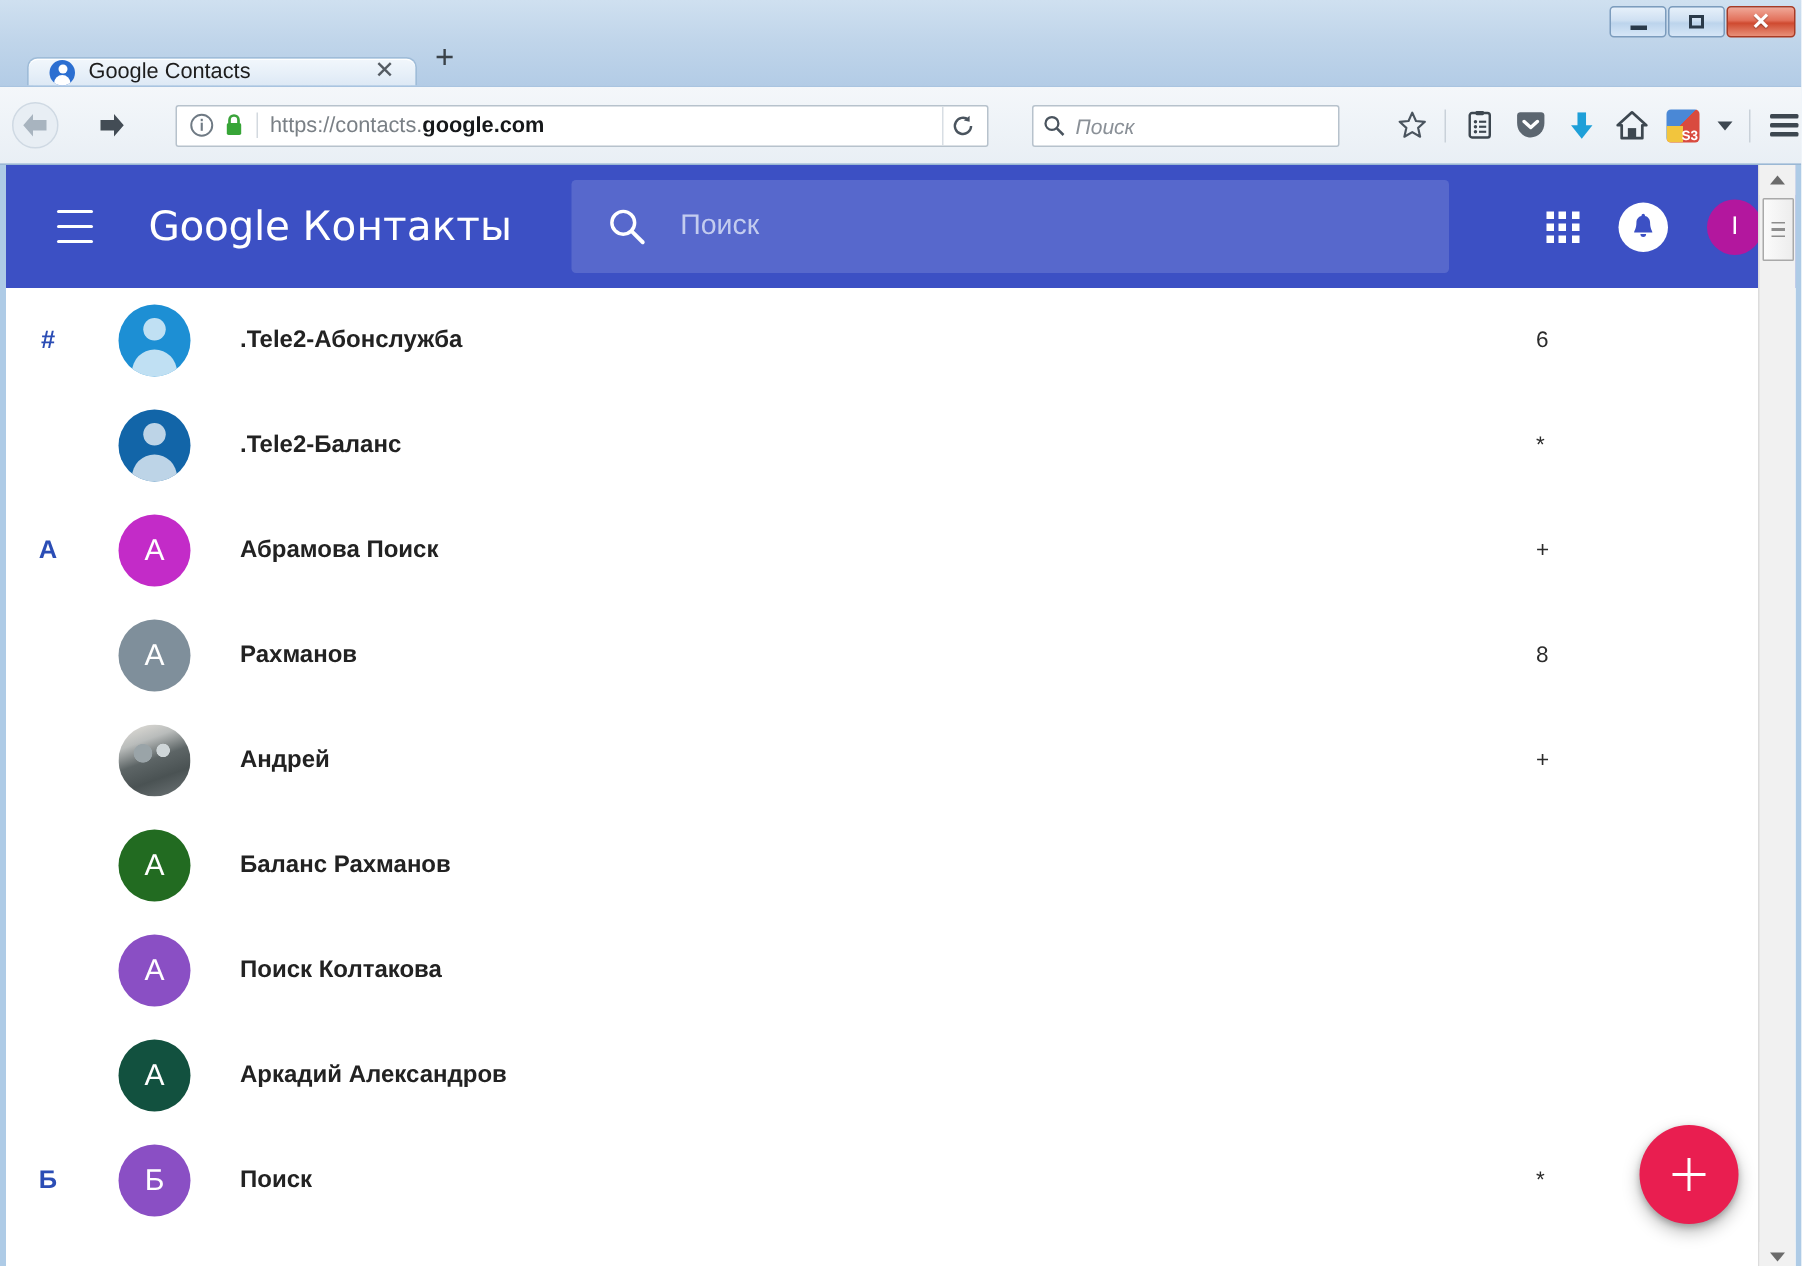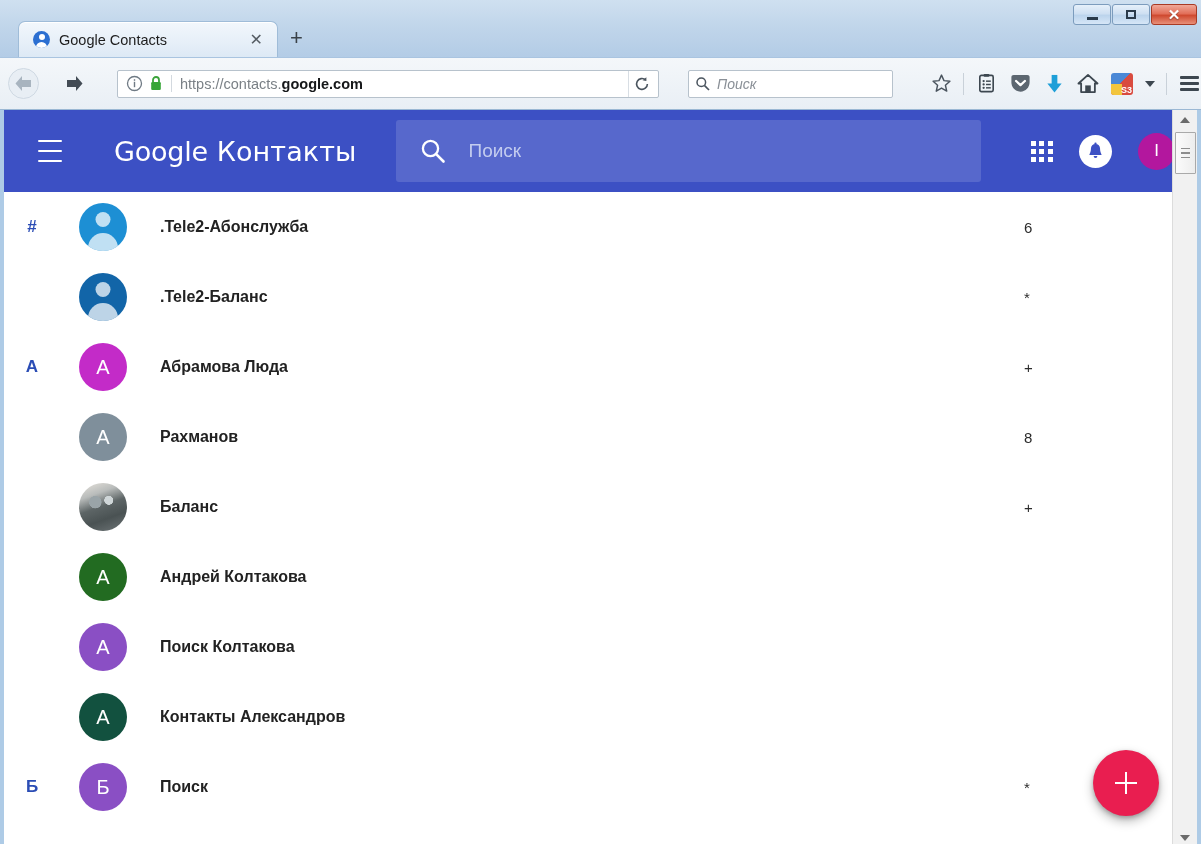--- a/index.html
+++ b/index.html
@@ -67,21 +67,21 @@
   .tabstrip {
     position: absolute;
     left: 18px;
     bottom: 0;
     height: 36px;
     display: flex;
     align-items: flex-end;
   }
   .tab {
     position: relative;
-    height: 36px;
+    height: 19px;
     min-width: 260px;
     padding: 0 10px 0 14px;
     display: flex;
     align-items: center;
     gap: 9px;
     background: linear-gradient(to bottom, #f2f7fc 0%, #e6eff8 60%, #dde9f5 100%);
     border: 1px solid #9fbcd8;
     border-bottom: none;
     border-radius: 7px 7px 0 0;
     box-shadow: inset 0 1px 0 #ffffff;
@@ -288,21 +288,21 @@
   }
   .appbar-menu span {
     display: block;
     height: 2px;
     width: 24px;
     background: #ffffff;
     margin: 4px 0;
     border-radius: 1px;
   }
   .brand {
-    margin-left: 36px;
+    margin-left: 21px;
     font-size: 27px;
     color: #ffffff;
     white-space: nowrap;
     letter-spacing: .1px;
     font-family: "DejaVu Sans", "Liberation Sans", sans-serif;
     font-weight: 400;
     flex: none;
   }
   .brand .g { letter-spacing: -.2px; }
 
@@ -703,59 +703,59 @@
             <div class="section-letter"></div>
             <div class="avatar person" style="background: rgb(18, 101, 168);"></div>
             <div class="contact-name">.Tele2-Баланс</div>
             <div class="contact-phone">*</div>
           </div>
           <div class="contact-row">
             <div class="section-letter">А</div>
             <div class="avatar initial" style="background: rgb(195, 43, 200);">
               <span>А</span>
             </div>
-            <div class="contact-name">Абрамова Люда</div>
+            <div class="contact-name">Абрамова Поиск</div>
             <div class="contact-phone">+</div>
           </div>
           <div class="contact-row">
             <div class="section-letter"></div>
             <div class="avatar initial" style="background: rgb(127, 143, 155);">
               <span>А</span>
             </div>
             <div class="contact-name">Рахманов</div>
             <div class="contact-phone">8</div>
           </div>
           <div class="contact-row">
             <div class="section-letter"></div>
             <div class="avatar photo"></div>
-            <div class="contact-name">Баланс</div>
+            <div class="contact-name">Андрей</div>
             <div class="contact-phone">+</div>
           </div>
           <div class="contact-row">
             <div class="section-letter"></div>
             <div class="avatar initial" style="background: rgb(34, 107, 33);">
               <span>А</span>
             </div>
-            <div class="contact-name">Андрей Колтакова</div>
+            <div class="contact-name">Баланс Рахманов</div>
             <div class="contact-phone"></div>
           </div>
           <div class="contact-row">
             <div class="section-letter"></div>
             <div class="avatar initial" style="background: rgb(138, 79, 196);">
               <span>А</span>
             </div>
             <div class="contact-name">Поиск Колтакова</div>
             <div class="contact-phone"></div>
           </div>
           <div class="contact-row">
             <div class="section-letter"></div>
             <div class="avatar initial" style="background: rgb(18, 81, 63);">
               <span>А</span>
             </div>
-            <div class="contact-name">Контакты Александров</div>
+            <div class="contact-name">Аркадий Александров</div>
             <div class="contact-phone"></div>
           </div>
           <div class="contact-row">
             <div class="section-letter">Б</div>
             <div class="avatar initial" style="background: rgb(138, 79, 196);">
               <span>Б</span>
             </div>
             <div class="contact-name">Поиск</div>
             <div class="contact-phone">*</div>
           </div>

